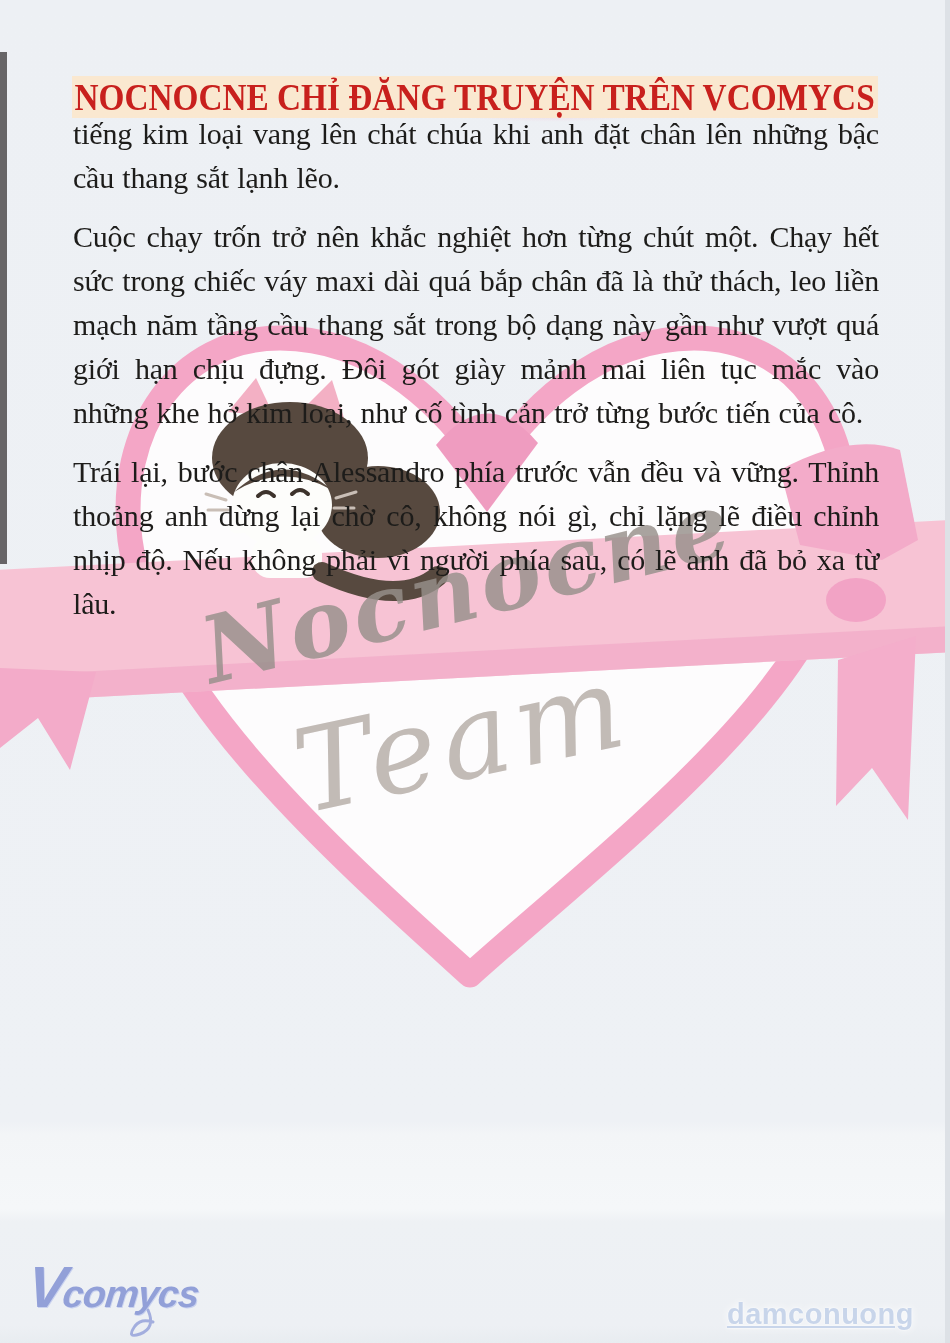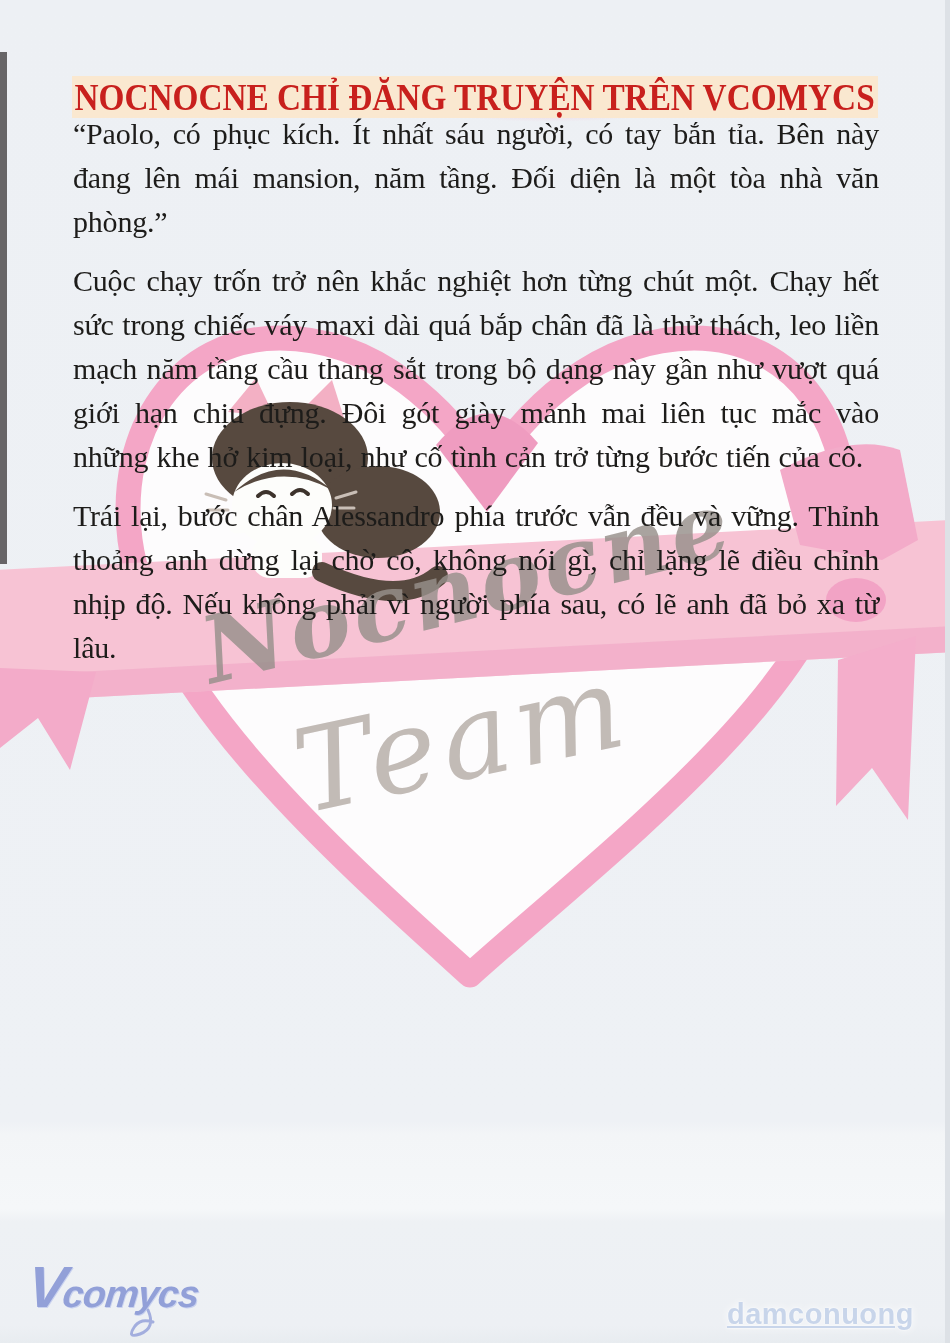--- a/index.html
+++ b/index.html
@@ -113,21 +113,21 @@
     <text class="wm-nocnocne" x="475" y="618" text-anchor="middle" transform="rotate(-14 475 618)">Nocnocne</text>
     <text class="wm-team" x="470" y="778" text-anchor="middle" transform="rotate(-12 470 778)">Team</text>
   </svg>
 
   <div class="banner">
     <span>NOCNOCNE CHỈ ĐĂNG TRUYỆN TRÊN VCOMYCS</span>
   </div>
   <div class="smudge"></div>
 
   <div class="story">
-    <p>“Paolo, có phục kích. Ít nhất sáu người, có tay bắn tỉa. Bên này đang lên mái mansion, năm tầng. Đối diện là một tòa nhà văn phòng.”</p>
+    <p>tiếng kim loại vang lên chát chúa khi anh đặt chân lên những bậc cầu thang sắt lạnh lẽo.</p>
     <p>Cuộc chạy trốn trở nên khắc nghiệt hơn từng chút một. Chạy hết sức trong chiếc váy maxi dài quá bắp chân đã là thử thách, leo liền mạch năm tầng cầu thang sắt trong bộ dạng này gần như vượt quá giới hạn chịu đựng. Đôi gót giày mảnh mai liên tục mắc vào những khe hở kim loại, như cố tình cản trở từng bước tiến của cô.</p>
     <p>Trái lại, bước chân Alessandro phía trước vẫn đều và vững. Thỉnh thoảng anh dừng lại chờ cô, không nói gì, chỉ lặng lẽ điều chỉnh nhịp độ. Nếu không phải vì người phía sau, có lẽ anh đã bỏ xa từ lâu.</p>
   </div>
 
   <div class="vlogo">
     <span class="v">V</span><span class="rest">comycs</span>
   </div>
   <svg class="logo-flourish" width="60" height="34" viewBox="0 0 60 34" aria-hidden="true">
     <path d="M30,2 q8,18 -8,24 q-14,5 -5,-8 q6,-8 18,-4" stroke="#a3aede" stroke-width="3" fill="none" stroke-linecap="round"></path>
   </svg>

